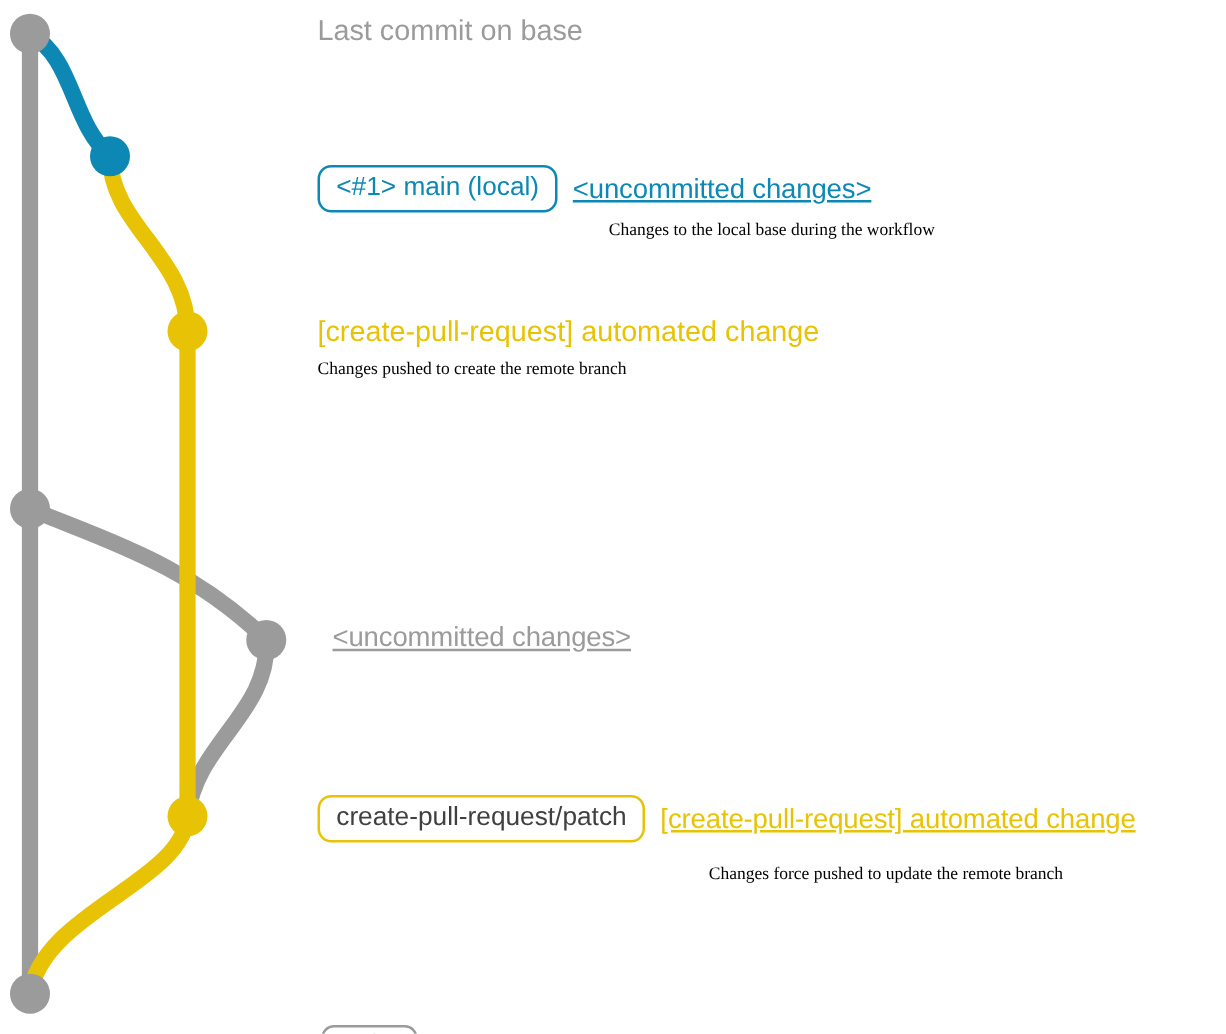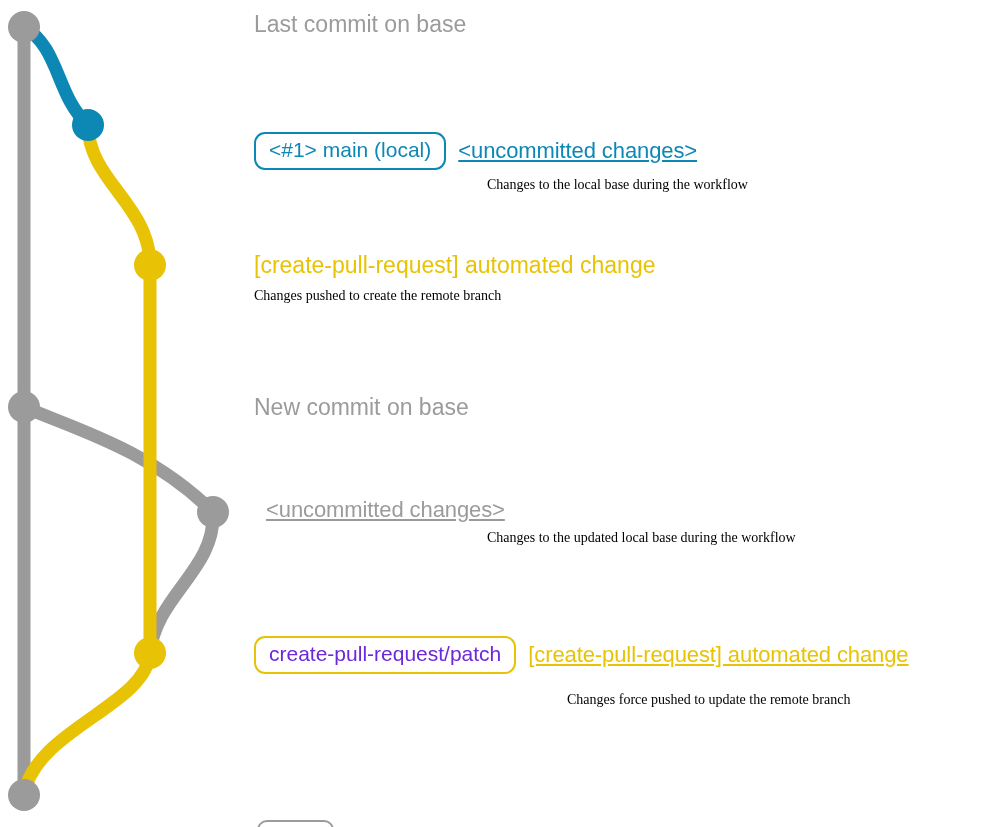--- a/index.html
+++ b/index.html
@@ -50,21 +50,21 @@
     padding: 4px 13px 6px 13px;
     font-size: 21px;
     line-height: 1.12;
     font-family: "Liberation Sans", sans-serif;
     background: #ffffff;
     box-sizing: border-box;
   }
 
   .pill.blue   { border-color: #0d88b5; color: #0d88b5; }
   .pill.gray   { border-color: #9b9b9b; color: #9b9b9b; }
-  .pill.yellow { border-color: #e8c305; color: #6d28d9; }
+  .pill.yellow { border-color: #e8c305; color: #404040; }
 
   .pill.small {
     font-size: 19px;
     padding: 3px 20px 5px 12px;
     border-radius: 10px;
     border-width: 2px;
     margin-top: 40px;
   }
 
   .subject {
@@ -143,31 +143,25 @@
     <div class="body-note" style="margin-left:233px; margin-top:7px;">Changes to the local base during the workflow</div>
   </div>
 
   <div class="anno-block" style="left:254px; top:252px;">
     <div class="row">
       <span class="heading yellow">[create-pull-request] automated change</span>
     </div>
     <div class="body-note" style="margin-top:9px;">Changes pushed to create the remote branch</div>
   </div>
 
-  <div class="anno-block" style="left:254px; top:394px;">
-    <div class="row">
-      <span class="heading gray">New commit on base</span>
-    </div>
-  </div>
 
   <div class="anno-block" style="left:254px; top:497px;">
     <div class="row">
       <span class="subject gray gap-pill-subject">&lt;uncommitted changes&gt;</span>
     </div>
-    <div class="body-note" style="margin-left:233px; margin-top:7px;">Changes to the updated local base during the workflow</div>
   </div>
 
   <div class="anno-block" style="left:254px; top:636px;">
     <div class="row">
       <span class="pill yellow">create-pull-request/patch</span>
       <span class="subject yellow gap-pill-subject">[create-pull-request] automated change</span>
     </div>
     <div class="body-note" style="margin-left:313px; margin-top:18px;">Changes force pushed to update the remote branch</div>
   </div>
 

